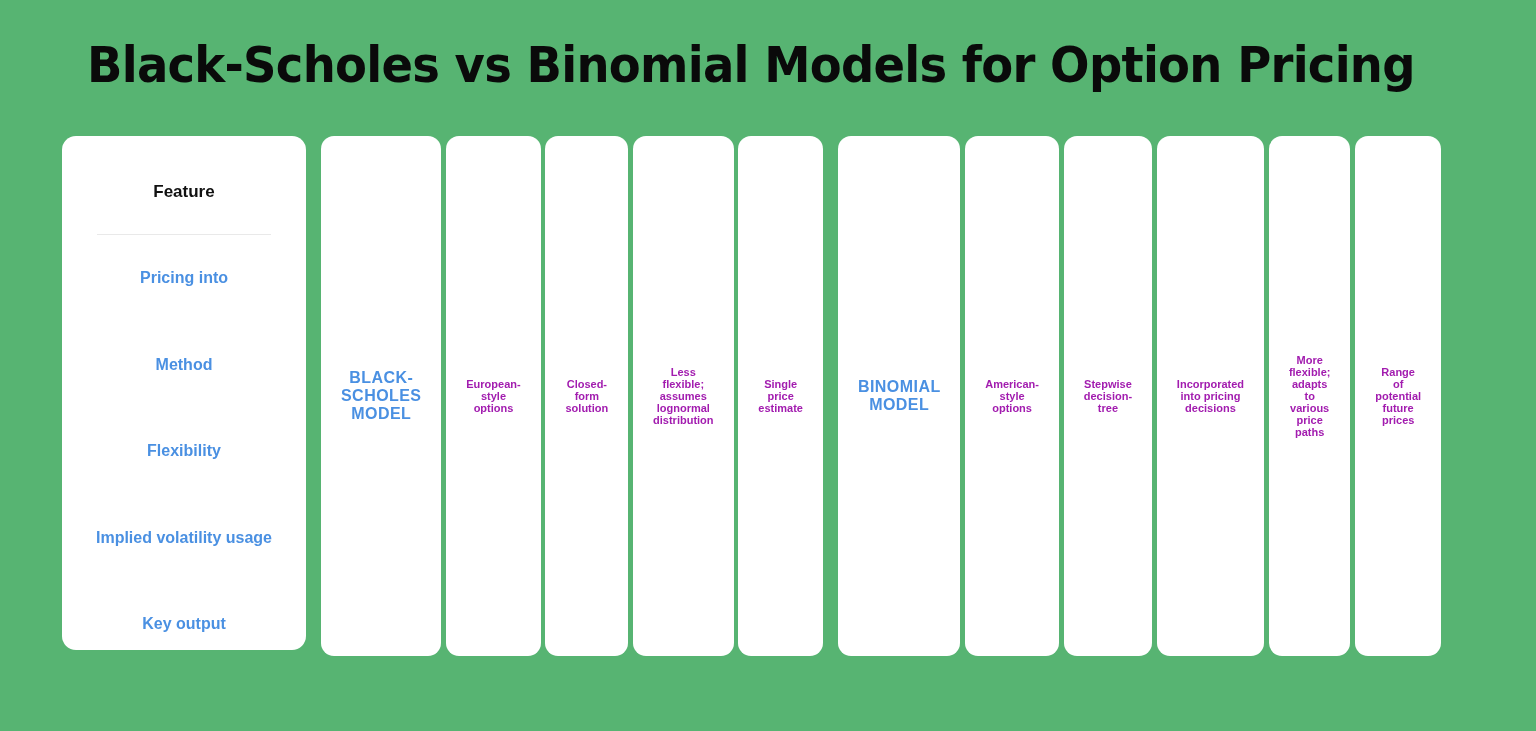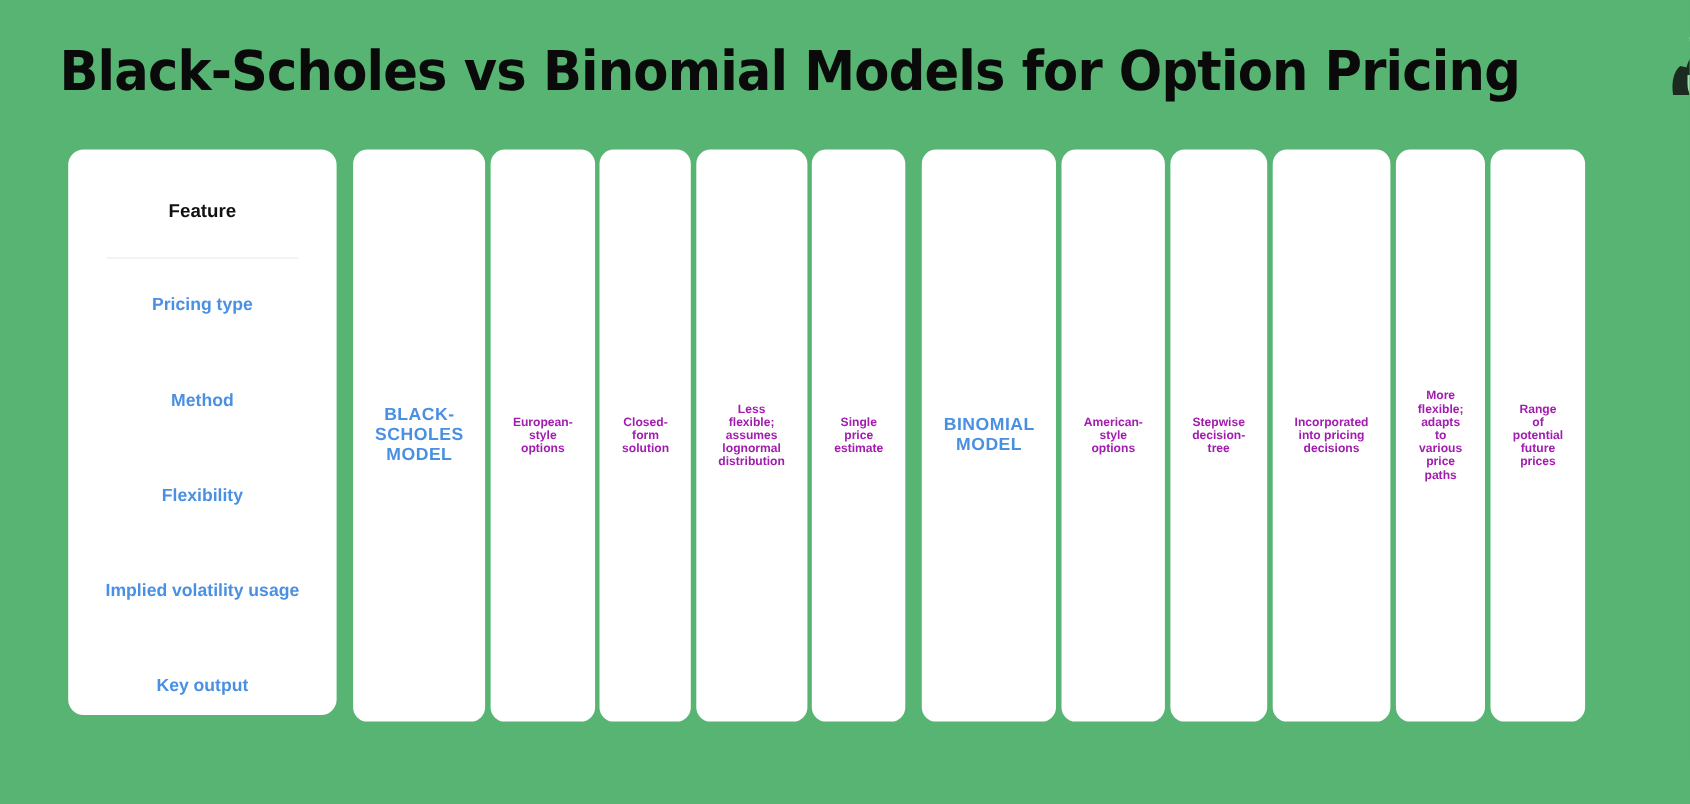--- a/index.html
+++ b/index.html
@@ -18,21 +18,21 @@
 
   
   .header {
     position: absolute;
     left: 0;
     top: 0;
     width: 1219px;
     height: 130px;
     display: flex;
     align-items: center;
-    padding-left: 54px;
+    padding-left: 87px;
   }
 
   .page-title {
     font-family: "DejaVu Sans", sans-serif;
     font-size: 50px;
     font-weight: 700;
     color: #0a0a0a;
     letter-spacing: -0.8px;
     line-height: 1;
     transform: scaleX(0.93);
@@ -164,21 +164,21 @@
     <path d="M73 54 L55 59 L55 65 L73 62 Z" fill="#1c2b1f"></path>
 
     <path d="M34 68 C40 66 46 67 50 70 C54 67 60 66 66 68 C62 78 54 80 50 76 C46 80 38 78 34 68 Z" fill="#1c2b1f"></path>
   </svg>
 </div>
 
 <div class="comparison-table">
 
   <div class="feature-column">
     <div class="feature-cell head">Feature</div>
-    <div class="feature-cell item">Pricing type</div>
+    <div class="feature-cell item">Pricing into</div>
     <div class="feature-cell item">Method</div>
     <div class="feature-cell item">Flexibility</div>
     <div class="feature-cell item">Implied volatility usage</div>
     <div class="feature-cell item">Key output</div>
   </div>
 
   <div class="data-column">
     <div class="data-cell head">BLACK-SCHOLES MODEL</div>
     <div class="data-cell value">European-style options</div>
     <div class="data-cell value">Closed-form solution</div>

